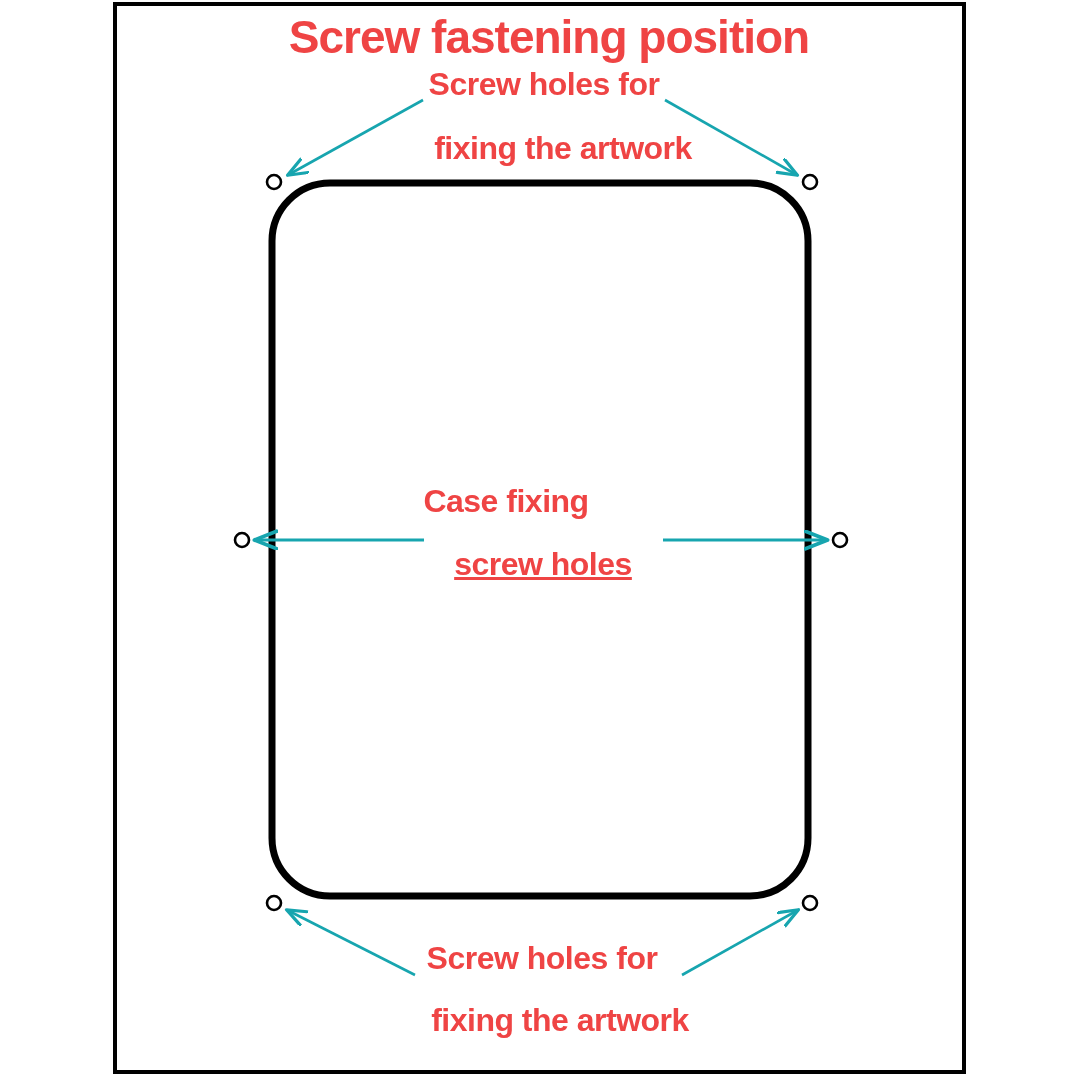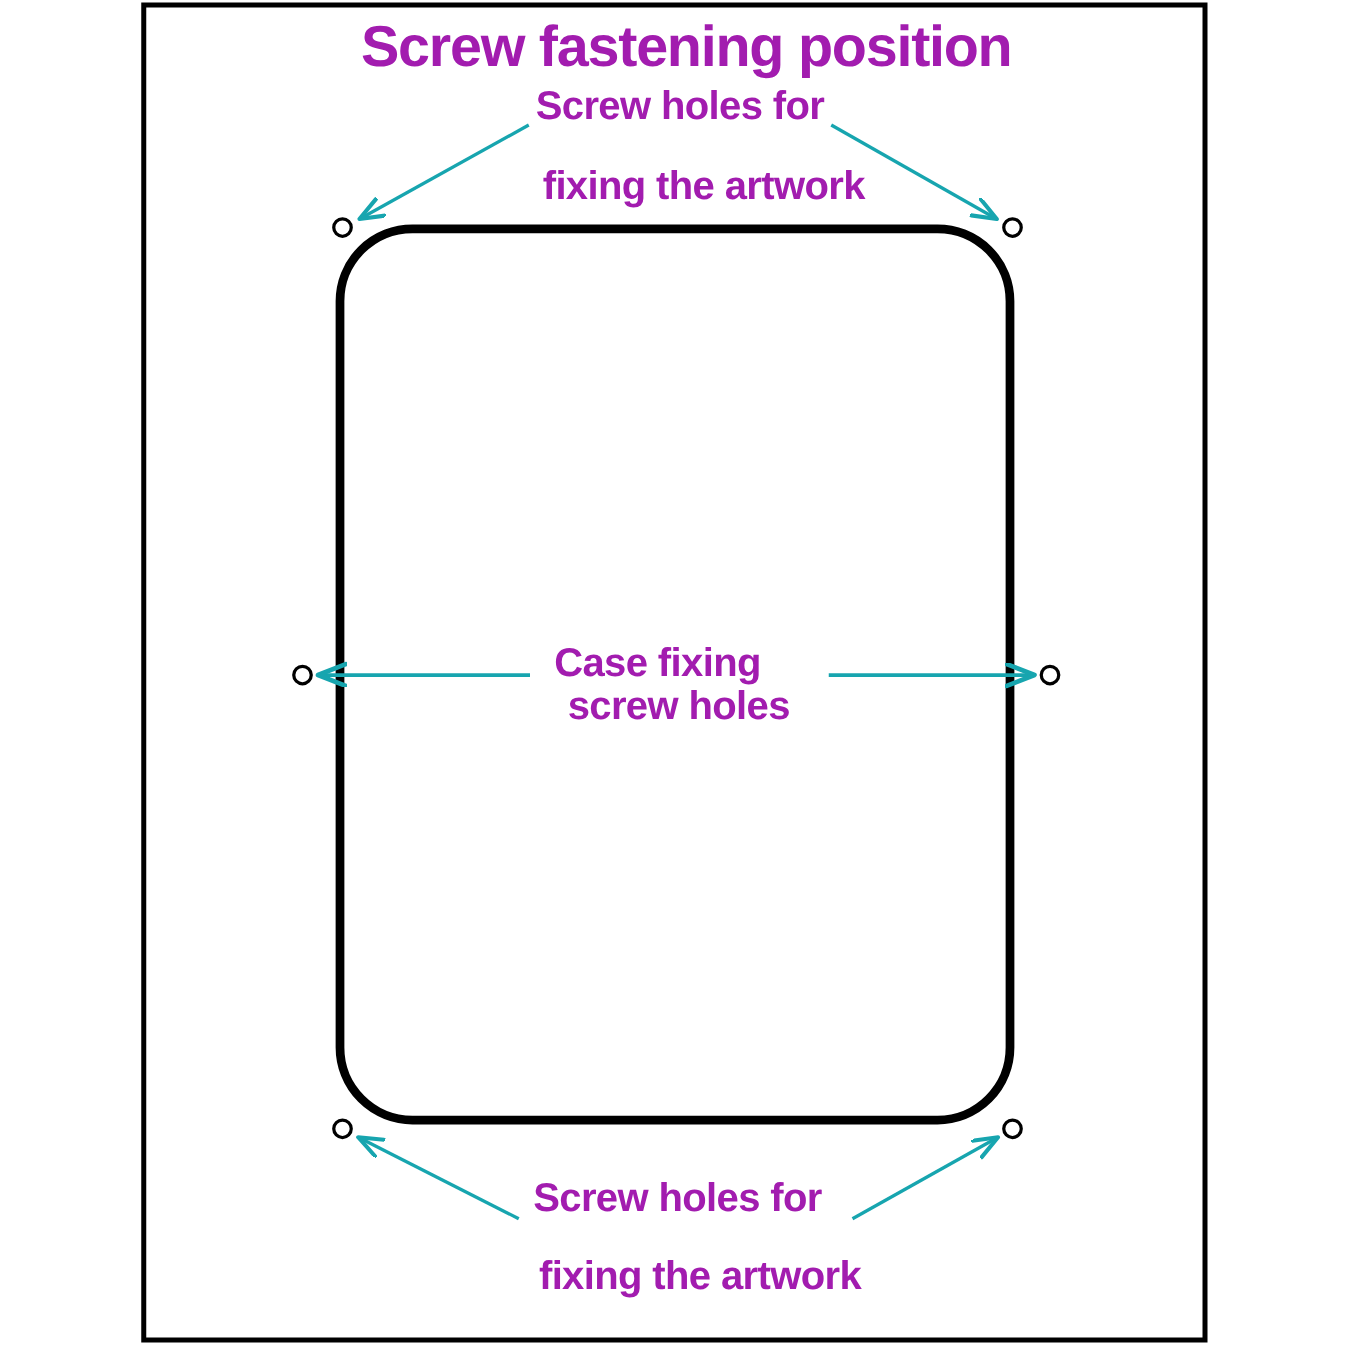--- a/index.html
+++ b/index.html
@@ -21,21 +21,21 @@
   }
   #diagram-svg {
     position: absolute;
     left: 0;
     top: 0;
     width: 1080px;
     height: 1080px;
   }
   .lbl {
     position: absolute;
-    color: #a21caf;
+    color: #ef4444;
     font-family: "Liberation Sans", sans-serif;
     font-weight: bold;
     white-space: nowrap;
     letter-spacing: -0.5px;
     transform: translateX(-50%);
     text-align: center;
     line-height: 1;
   }
   #title-label {
     font-size: 46px;
@@ -76,19 +76,19 @@
     <circle cx="840" cy="540" r="7" fill="#ffffff" stroke="#000000" stroke-width="2.6"></circle>
     <circle cx="274" cy="903" r="7" fill="#ffffff" stroke="#000000" stroke-width="2.6"></circle>
     <circle cx="810" cy="903" r="7" fill="#ffffff" stroke="#000000" stroke-width="2.6"></circle>
   </svg>
 
   <div class="lbl" id="title-label" style="left:549px; top:14px;">Screw fastening position</div>
 
   <div class="lbl ann" style="left:544px; top:68px;">Screw holes for</div>
   <div class="lbl ann" style="left:563px; top:132px;">fixing the artwork</div>
 
-  <div class="lbl ann" style="left:526px; top:485px;margin-top:29px;">Case fixing</div>
-  <div class="lbl ann" style="left:543px; top:548px;">screw holes</div>
+  <div class="lbl ann" style="left:506px; top:485px;">Case fixing</div>
+  <div class="lbl ann" style="left:543px; top:548px;text-decoration:underline;">screw holes</div>
 
   <div class="lbl ann" style="left:542px; top:942px;">Screw holes for</div>
   <div class="lbl ann" style="left:560px; top:1004px;">fixing the artwork</div>
 
 </div>
 
 </body></html>

